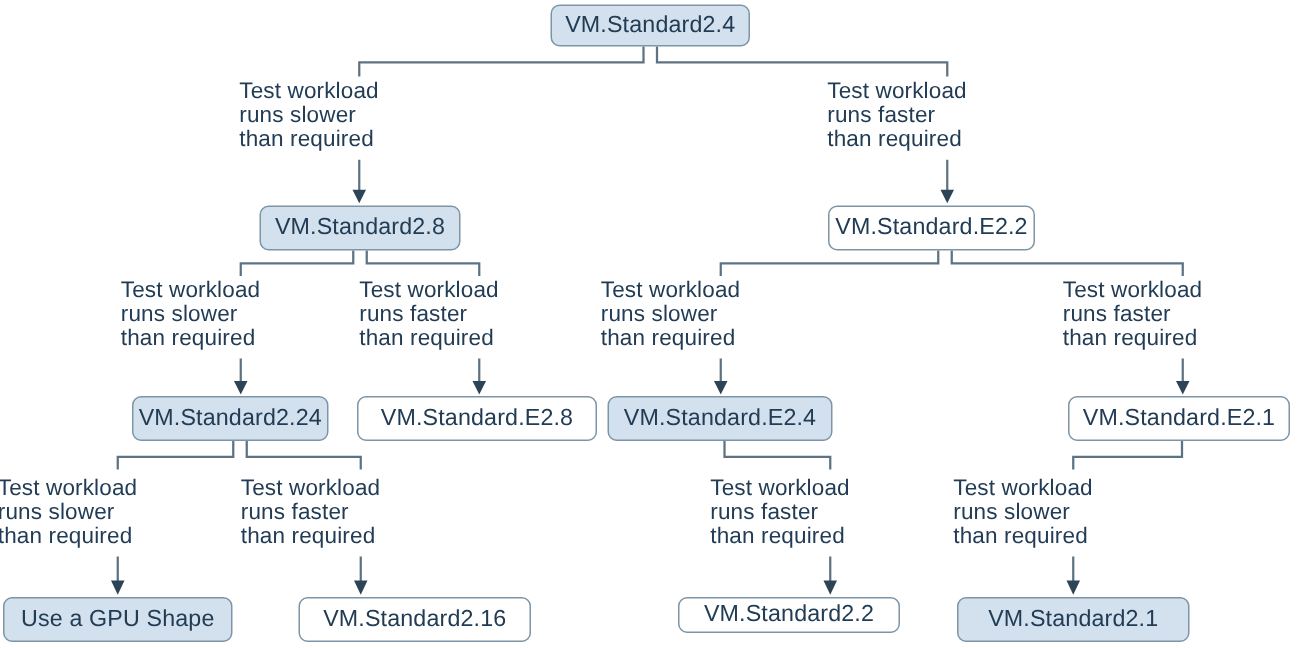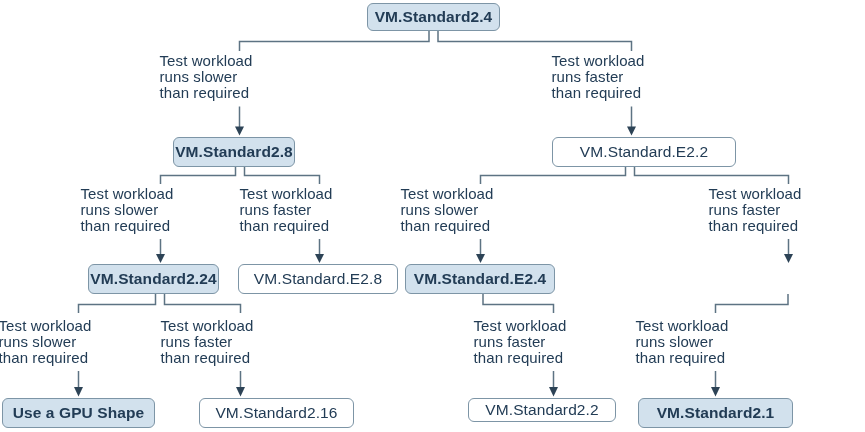--- a/index.html
+++ b/index.html
@@ -18,21 +18,21 @@
     justify-content: center;
     box-sizing: border-box;
     border: 1.6px solid var(--node-border, #7d95a6);
     border-radius: 6px;
     background: var(--node-fill-outline, #ffffff);
     color: var(--node-text, #223c55);
     font-size: 15.5px;
     letter-spacing: 0.1px;
     white-space: nowrap;
   }
-  .node.filled { background: var(--node-fill, #d2e1ed); font-weight: bold; }
+  .node.filled { background: var(--node-fill, #d2e1ed); }
   .edge-label {
     position: absolute;
     width: 160px;
     text-align: left;
     font-size: 15px;
     line-height: 16px;
     color: var(--label-text, #223c55);
     white-space: pre-line;
     letter-spacing: 0.1px;
   }
@@ -109,23 +109,24 @@
 runs faster
 than required</div>
   <div class="edge-label" style="left:473.5px; top:318px;">Test workload
 runs faster
 than required</div>
   <div class="edge-label" style="left:635.5px; top:318px;">Test workload
 runs slower
 than required</div>
 
   <div class="node filled" style="left:367px; top:3px;   width:133px; height:28px;">VM.Standard2.4</div>
-  <div class="node filled" style="left:173px; top:137px; width:122px; height:30px;">VM.Standard2.8</div>
-  <div class="node" style="left:552px; top:137px; width:184px; height:30px;">VM.Standard.E2.2</div>
+  <div class="node filled" style="left:173px; top:137px; width:134px; height:30px;">VM.Standard2.8</div>
+  <div class="node" style="left:552px; top:137px; width:138px; height:30px;">VM.Standard.E2.2</div>
   <div class="node filled" style="left:88px;  top:264px; width:131px; height:30px;">VM.Standard2.24</div>
   <div class="node" style="left:238px; top:264px; width:160px; height:30px;">VM.Standard.E2.8</div>
   <div class="node filled" style="left:405px; top:264px; width:150px; height:30px;">VM.Standard.E2.4</div>
+  <div class="node" style="left:712px; top:264px; width:148px; height:30px;">VM.Standard.E2.1</div>
   <div class="node filled" style="left:2px;   top:398px; width:153px; height:30px;">Use a GPU Shape</div>
   <div class="node" style="left:163px; top:398px; width:155px; height:30px;margin-left:36px;">VM.Standard2.16</div>
-  <div class="node" style="left:468px; top:398px; width:148px; height:24px;">VM.Standard2.2</div>
+  <div class="node" style="left:452px; top:398px; width:148px; height:24px;">VM.Standard2.2</div>
   <div class="node filled" style="left:638px; top:398px; width:155px; height:30px;">VM.Standard2.1</div>
 
 </div>
 
 </body></html>

